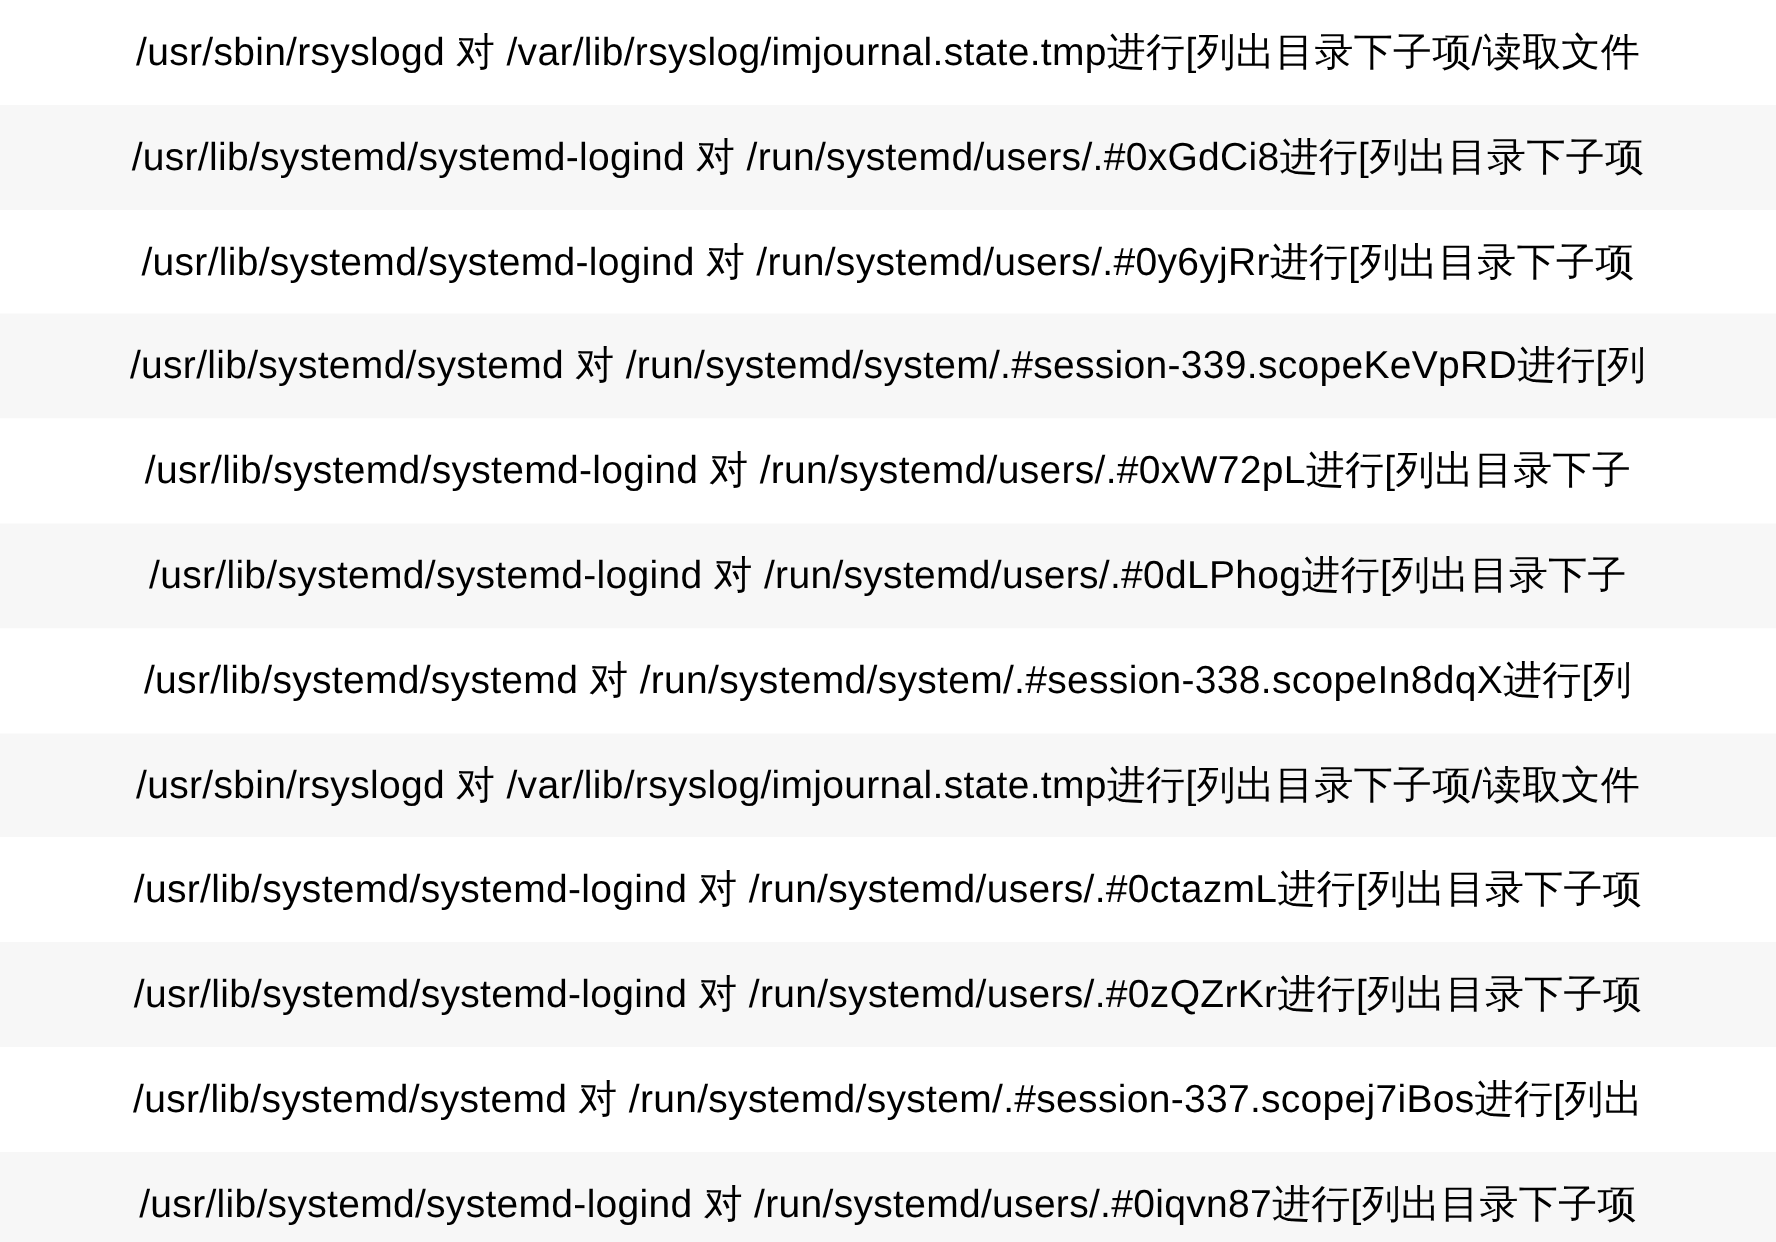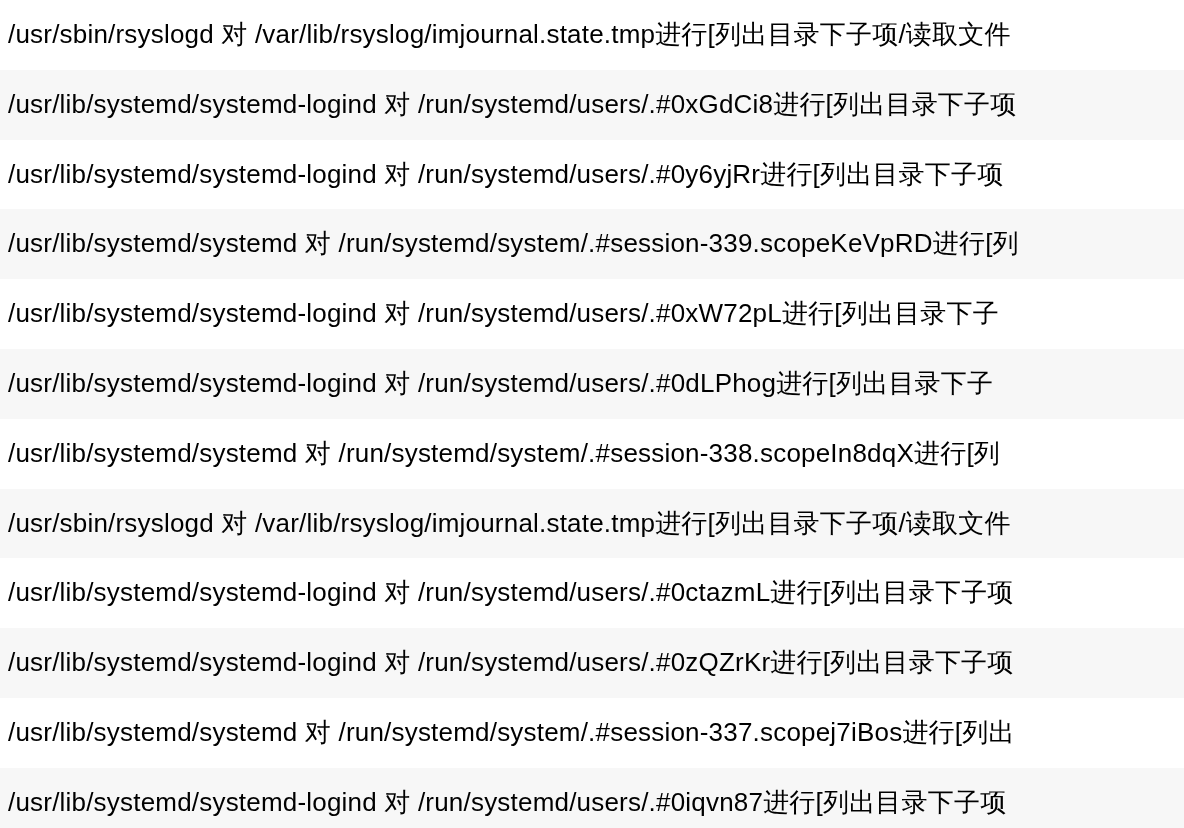--- a/index.html
+++ b/index.html
@@ -18,20 +18,21 @@
     .log-list {
       display: flex;
       flex-direction: column;
     }
     .log-row {
       white-space: nowrap;
       padding: 18px 8px 18px 8px;
       line-height: 1.3;
       overflow: hidden;
       letter-spacing: 0.2px;
+      text-align: center;
     }
     .log-row:nth-child(odd) {
       background: #ffffff;
     }
     .log-row:nth-child(even) {
       background: #f7f7f7;
     }
   </style>
 </head>
 <body>

